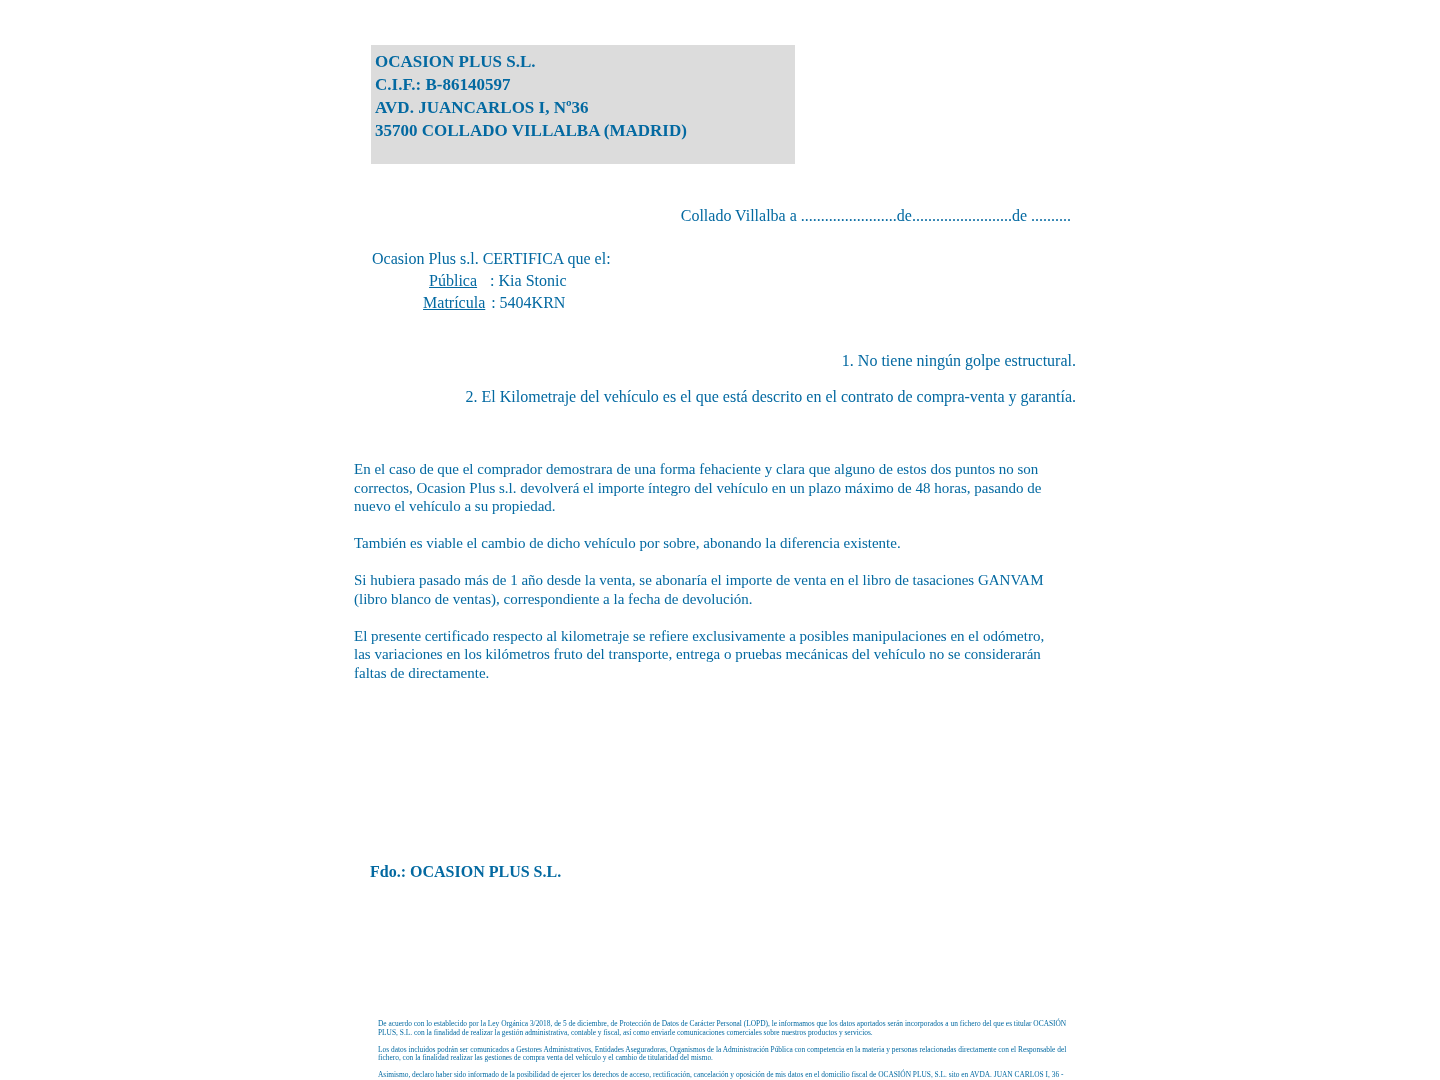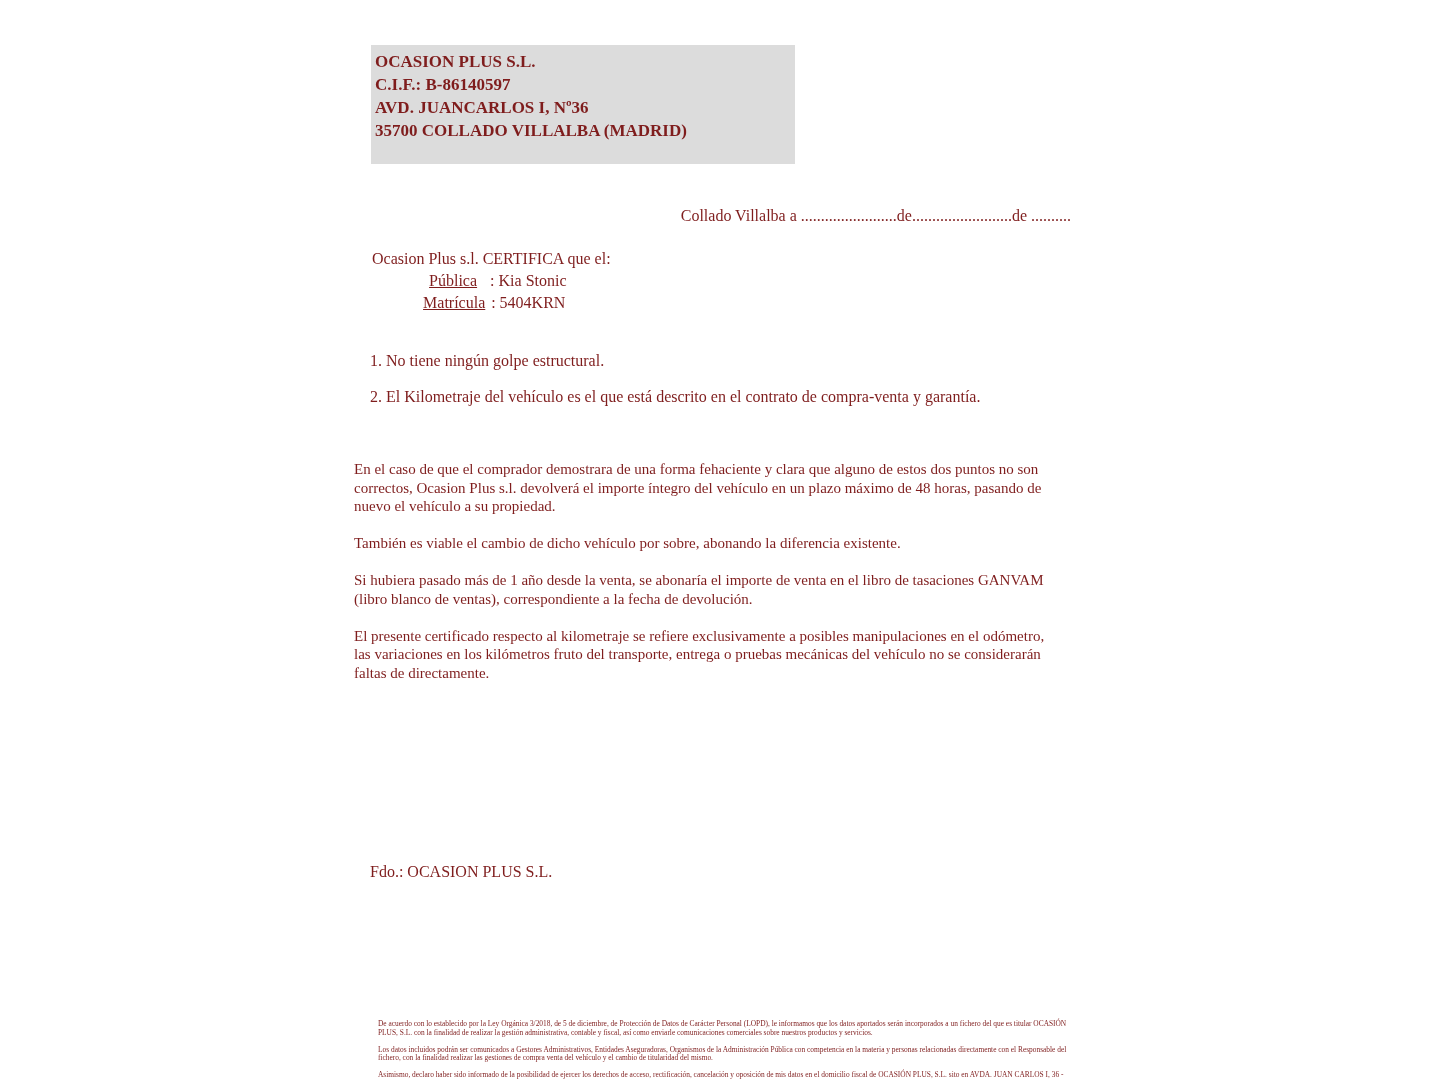--- a/index.html
+++ b/index.html
@@ -5,21 +5,21 @@
   html, body {
     margin: 0;
     padding: 0;
     background: #ffffff;
   }
   .page {
     position: relative;
     width: 1440px;
     height: 1080px;
     background: #ffffff;
-    color: #7f1d1d;
+    color: #0369a1;
     font-family: "Liberation Serif", serif;
     overflow: hidden;
   }
   .header-box {
     position: absolute;
     left: 371px;
     top: 45px;
     width: 424px;
     height: 119px;
     background: #dcdcdc;
@@ -51,37 +51,39 @@
     width: 74px;
     text-decoration: underline;
   }
   .points {
     position: absolute;
     left: 370px;
     top: 352px;
     width: 706px;
     font-size: 16px;
     line-height: 18.5px;
+    text-align: right;
   }
   .points p { margin: 0 0 17.5px 0; }
   .body-text {
     position: absolute;
     left: 354px;
     top: 460px;
     width: 706px;
     font-size: 15px;
     line-height: 18.5px;
   }
   .body-text p { margin: 0 0 18.5px 0; }
   .signature {
     position: absolute;
     left: 370px;
     top: 863px;
     font-size: 16px;
     line-height: 18.5px;
+    font-weight: bold;
   }
   .legal-footer {
     position: absolute;
     left: 370px;
     top: 1012px;
     width: 706px;
     font-size: 7.4px;
     line-height: 8.8px;
   }
   .legal-footer p { margin: 8px; }

